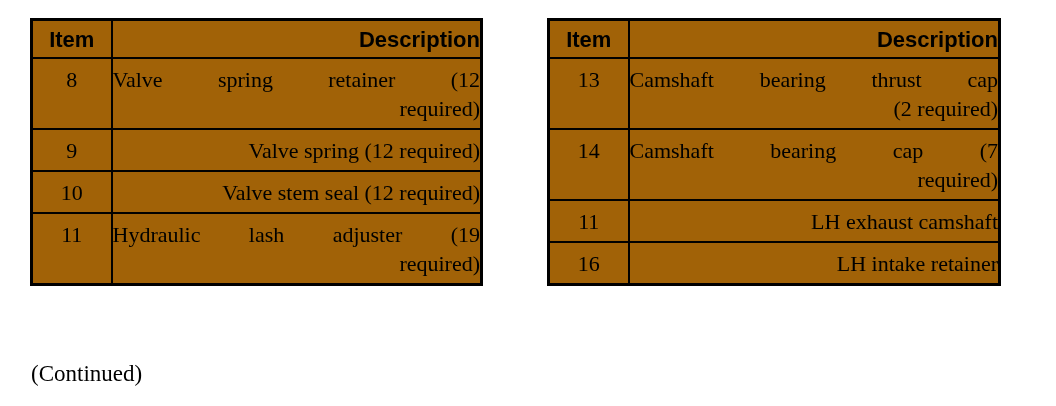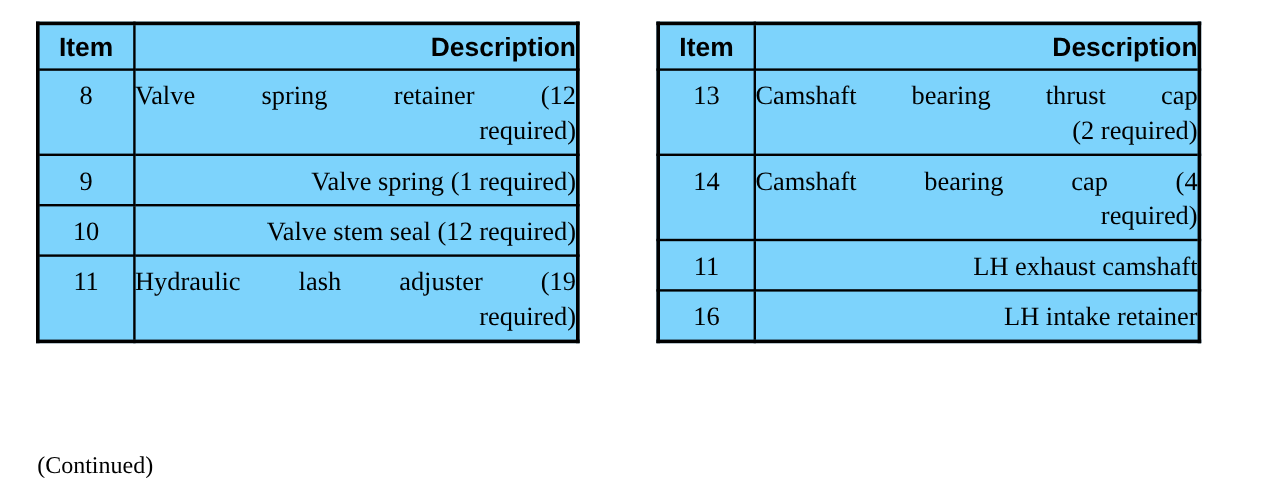--- a/index.html
+++ b/index.html
@@ -12,21 +12,21 @@
     background: #ffffff;
     position: relative;
     overflow: hidden;
     font-family: "Liberation Serif", serif;
     color: #000000;
   }
   table.parts {
     border-collapse: collapse;
     table-layout: fixed;
     position: absolute;
-    background: #7dd3fc;
+    background: #a16207;
     border: 3px solid #000000;
   }
   #table-left  { left: 30px;  top: 18px; width: 450px; }
   #table-right { left: 547px; top: 18px; width: 451px; }
   table.parts th, table.parts td {
     border: 2px solid #000000;
   }
   table.parts th {
     font-family: "Liberation Sans", sans-serif;
     font-weight: bold;
@@ -46,23 +46,23 @@
   td.item-c { text-align: center; }
   td.desc-c { padding-left: 14px; padding-right: 28px; }
   .line { text-align: right; }
   .line.j {
     text-align: justify;
     text-align-last: justify;
   }
   .continued-note {
     position: absolute;
     left: 31px;
-    top: 376px;
+    top: 362px;
     font-family: "Liberation Serif", serif;
-    font-size: 20px;
+    font-size: 23px;
     line-height: 24px;
   }
 </style>
 </head>
 <body>
 
 <table class="parts" id="table-left">
   <colgroup>
       <col style="width:80px">
       <col style="width:370px">
@@ -77,21 +77,21 @@
     <tr>
       <td class="item-c">8</td>
       <td class="desc-c">
         <div class="line j">Valve spring retainer (12</div>
         <div class="line">required)</div>
       </td>
     </tr>
     <tr>
       <td class="item-c">9</td>
       <td class="desc-c">
-        <div class="line">Valve spring (1 required)</div>
+        <div class="line">Valve spring (12 required)</div>
       </td>
     </tr>
     <tr>
       <td class="item-c">10</td>
       <td class="desc-c">
         <div class="line">Valve stem seal (12 required)</div>
       </td>
     </tr>
     <tr>
       <td class="item-c">11</td>
@@ -118,21 +118,21 @@
     <tr>
       <td class="item-c">13</td>
       <td class="desc-c">
         <div class="line j">Camshaft bearing thrust cap</div>
         <div class="line">(2 required)</div>
       </td>
     </tr>
     <tr>
       <td class="item-c">14</td>
       <td class="desc-c">
-        <div class="line j">Camshaft bearing cap (4</div>
+        <div class="line j">Camshaft bearing cap (7</div>
         <div class="line">required)</div>
       </td>
     </tr>
     <tr>
       <td class="item-c">11</td>
       <td class="desc-c">
         <div class="line">LH exhaust camshaft</div>
       </td>
     </tr>
     <tr>

